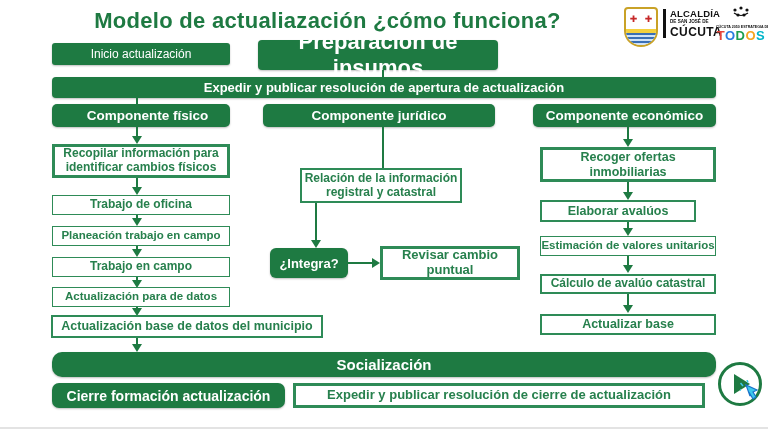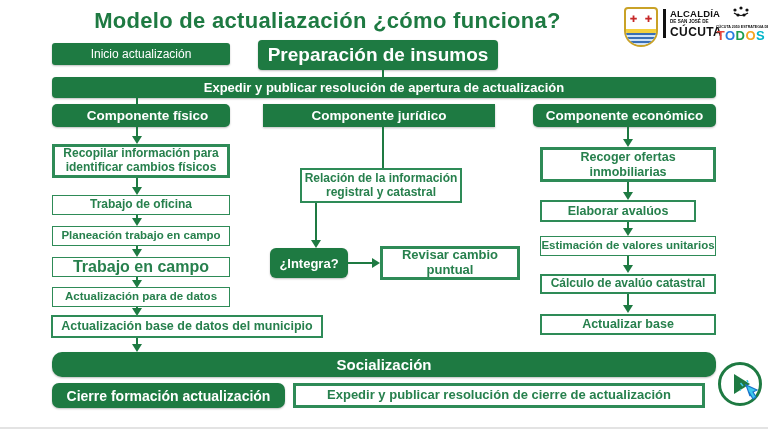--- a/index.html
+++ b/index.html
@@ -86,45 +86,45 @@
       <circle cx="17" cy="5" r="1.6" fill="#111"></circle>
       <circle cx="8" cy="10" r="1.6" fill="#111"></circle>
       <circle cx="14" cy="10" r="1.6" fill="#111"></circle>
       <path d="M4 8 Q11 13 18 8" stroke="#111" stroke-width="1.2" fill="none"></path>
     </svg>
     <div class="tagline">CÚCUTA 2050 ESTRATEGIA DE</div>
     <div class="word"><span class="t0">T</span><span class="t1">O</span><span class="t2">D</span><span class="t3">O</span><span class="t4">S</span></div>
   </div>
 
   <div class="fill" style="left:52px;top:43px;width:178px;height:22px;font-size:12px;border-radius:3px;">Inicio actualización</div>
-  <div class="fill" style="left:258px;top:40px;width:240px;height:30px;font-size:19px;font-weight:bold;border-radius:4px;">Preparación de insumos</div>
+  <div class="fill" style="left:258px;top:40px;width:240px;height:30px;font-size:22px;font-weight:bold;border-radius:4px;">Preparación de insumos</div>
   <div class="vline" style="left:382px;top:70px;height:7px;"></div>
 
   <div class="fill" style="left:52px;top:77px;width:664px;height:21px;font-size:13px;font-weight:bold;border-radius:4px;">Expedir y publicar resolución de apertura de actualización</div>
 
   <div class="vline" style="left:136px;top:98px;height:6px;"></div>
   <div class="fill" style="left:52px;top:104px;width:178px;height:23px;font-size:13.5px;font-weight:bold;border-radius:5px;padding-left:13px;">Componente físico</div>
-  <div class="fill" style="left:263px;top:104px;width:232px;height:23px;font-size:13.5px;font-weight:bold;border-radius:0;">Componente jurídico</div>
+  <div class="fill" style="left:263px;top:104px;width:232px;height:23px;font-size:13.5px;font-weight:bold;border-radius:5px;">Componente jurídico</div>
   <div class="fill" style="left:533px;top:104px;width:183px;height:23px;font-size:13.5px;font-weight:bold;border-radius:5px;">Componente económico</div>
 
   <div class="vline" style="left:136px;top:127px;height:9px;"></div>
   <div class="ah-d" style="left:132px;top:136px;"></div>
   <div class="outl" style="left:52px;top:144px;width:178px;height:34px;font-size:12px;border-width:3.5px;">Recopilar información para identificar cambios físicos</div>
 
   <div class="vline" style="left:136px;top:178px;height:10px;"></div>
   <div class="ah-d" style="left:132px;top:187px;"></div>
   <div class="outl" style="left:52px;top:195px;width:178px;height:20px;font-size:12px;">Trabajo de oficina</div>
 
   <div class="vline" style="left:136px;top:215px;height:4px;"></div>
   <div class="ah-d" style="left:132px;top:218px;"></div>
   <div class="outl" style="left:52px;top:226px;width:178px;height:20px;font-size:11.5px;">Planeación trabajo en campo</div>
 
   <div class="vline" style="left:136px;top:246px;height:4px;"></div>
   <div class="ah-d" style="left:132px;top:249px;"></div>
-  <div class="outl" style="left:52px;top:257px;width:178px;height:20px;font-size:16px;">Trabajo en campo</div>
+  <div class="outl" style="left:52px;top:257px;width:178px;height:20px;font-size:12px;">Trabajo en campo</div>
 
   <div class="vline" style="left:136px;top:277px;height:4px;"></div>
   <div class="ah-d" style="left:132px;top:280px;"></div>
   <div class="outl" style="left:52px;top:287px;width:178px;height:20px;font-size:11.5px;">Actualización para de datos</div>
 
   <div class="vline" style="left:136px;top:307px;height:2px;"></div>
   <div class="ah-d" style="left:132px;top:308px;"></div>
   <div class="outl" style="left:51px;top:315px;width:272px;height:23px;font-size:12.5px;border-width:2.5px;">Actualización base de datos del municipio</div>
 
   <div class="vline" style="left:136px;top:338px;height:6px;"></div>

